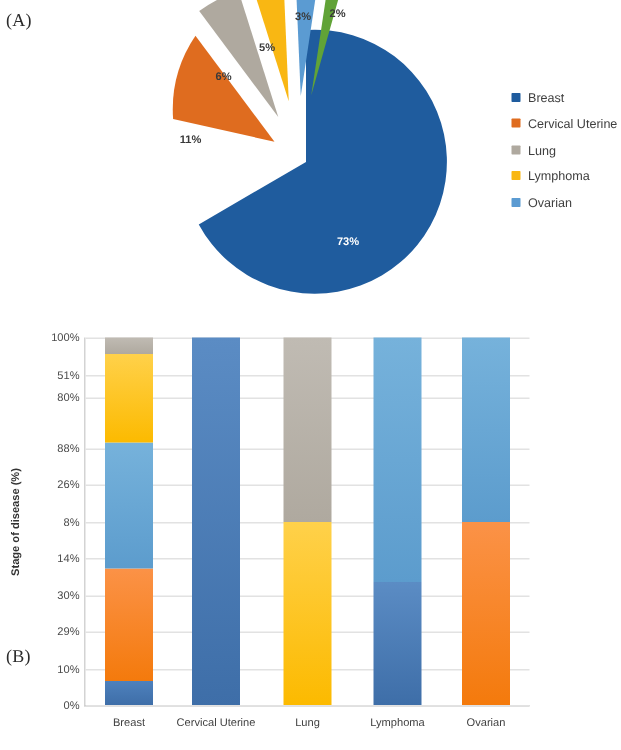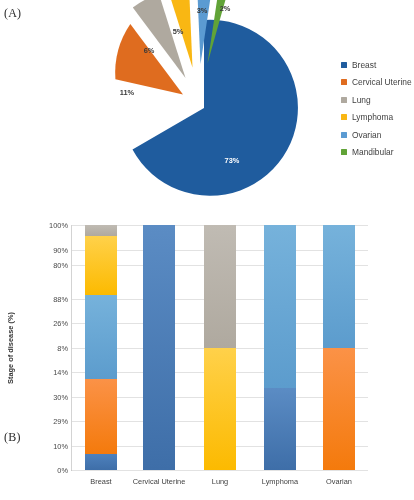--- a/index.html
+++ b/index.html
@@ -84,21 +84,20 @@
   }
   #bar-plot {
     position: absolute;
     left: 56px;
     top: 15px;
     width: 296px;
     height: 245px;
     border-left: 1px solid #d3d3d3;
     border-bottom: 1px solid #bfbfbf;
     box-sizing: content-box;
-    margin-left: 15px;
   }
   .gridline {
     position: absolute;
     left: 0;
     width: 296px;
     height: 1px;
     background: #e2e2e2;
   }
   .tick-label {
     position: absolute;
@@ -203,40 +202,36 @@
         <span class="legend-text">Lung</span>
       </div>
       <div class="legend-item">
         <span class="legend-swatch" style="background:#F9B713"></span>
         <span class="legend-text">Lymphoma</span>
       </div>
       <div class="legend-item">
         <span class="legend-swatch" style="background:#5B9BD2"></span>
         <span class="legend-text">Ovarian</span>
       </div>
-      <div class="legend-item">
-        <span class="legend-swatch" style="background:#61A337"></span>
-        <span class="legend-text">Mandibular</span>
-      </div>
     </div>
   </div>
 
   <div id="panel-b">
 
     <div class="panel-label" id="panel-b-label">(B)</div>
 
     <div id="y-axis-title">Stage of disease (%)</div>
 
     <div id="bar-plot">
 
       <div class="gridline" style="top:0px">
         <span class="tick-label">100%</span>
       </div>
       <div class="gridline" style="top:24.5px">
-        <span class="tick-label">90%</span>
+        <span class="tick-label">51%</span>
       </div>
       <div class="gridline" style="top:40px">
         <span class="tick-label">80%</span>
       </div>
       <div class="gridline" style="top:73.5px">
         <span class="tick-label">88%</span>
       </div>
       <div class="gridline" style="top:98px">
         <span class="tick-label">26%</span>
       </div>

